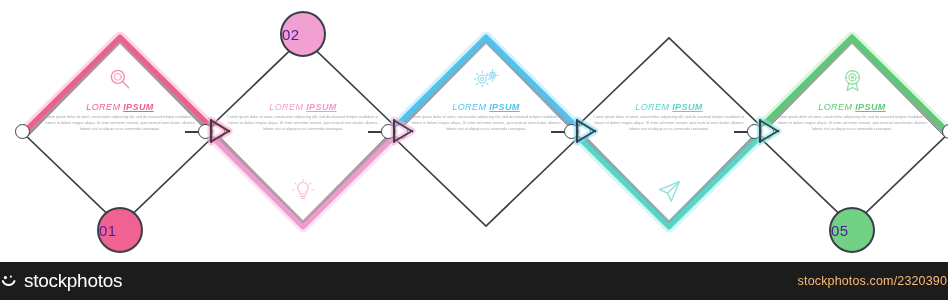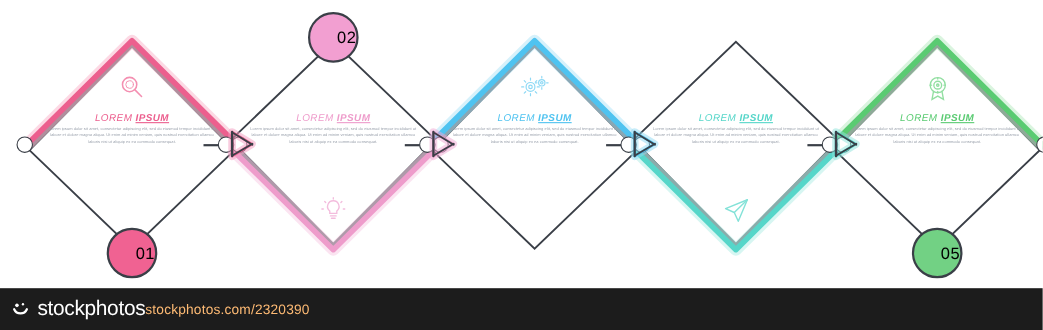--- a/index.html
+++ b/index.html
@@ -40,24 +40,24 @@
 
   
   .legs { position:absolute; left:0; top:0; width:196px; height:196px; }
   .legs svg { display:block; overflow:visible; }
 
   
   .num {
     position:absolute;
     width:46px; height:46px;
     border-radius:50%;
-    display:flex; align-items:center; justify-content:flex-end;
+    display:flex; align-items:center; justify-content:flex-start;
     font-size:15px;
     letter-spacing:.5px;
-    color:#000000;
+    color:#4c1d95;
     border:2.2px solid #3a3f47;
     z-index:6;
   }
   .num.top    { left:75px; top:-23px; }
   .num.bottom { left:75px; top:173px; }
 
   
   .vtx {
     position:absolute;
     width:15px; height:15px;
@@ -125,21 +125,22 @@
   }
 
   
   #footer {
     position:absolute;
     left:0; bottom:0;
     width:948px; height:38px;
     background:#1c1c1c;
     display:flex;
     align-items:center;
-    padding:0 11px;
+    justify-content:space-between;
+    padding:0 1px;
   }
   #logo { display:flex; align-items:center; gap:6px; }
   #logo .mark { width:17px; height:17px; position:relative; }
   #logo .wordmark {
     color:#ffffff;
     font-size:19px;
     letter-spacing:-.3px;
   }
   #url {
     color:#fdba74;

